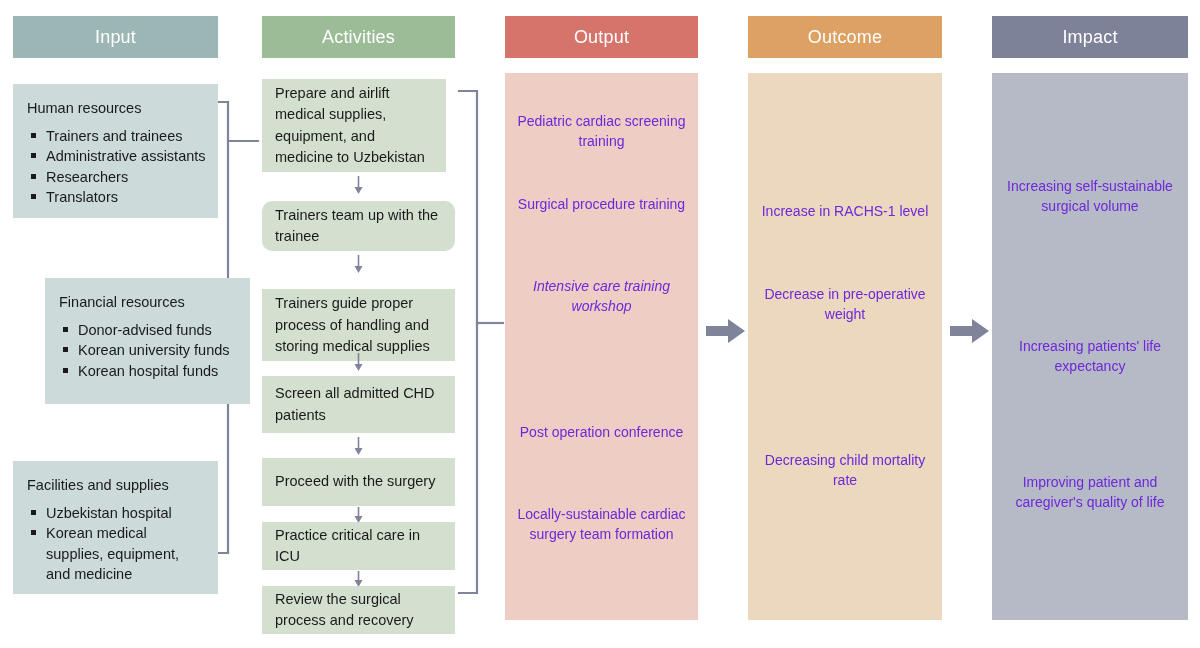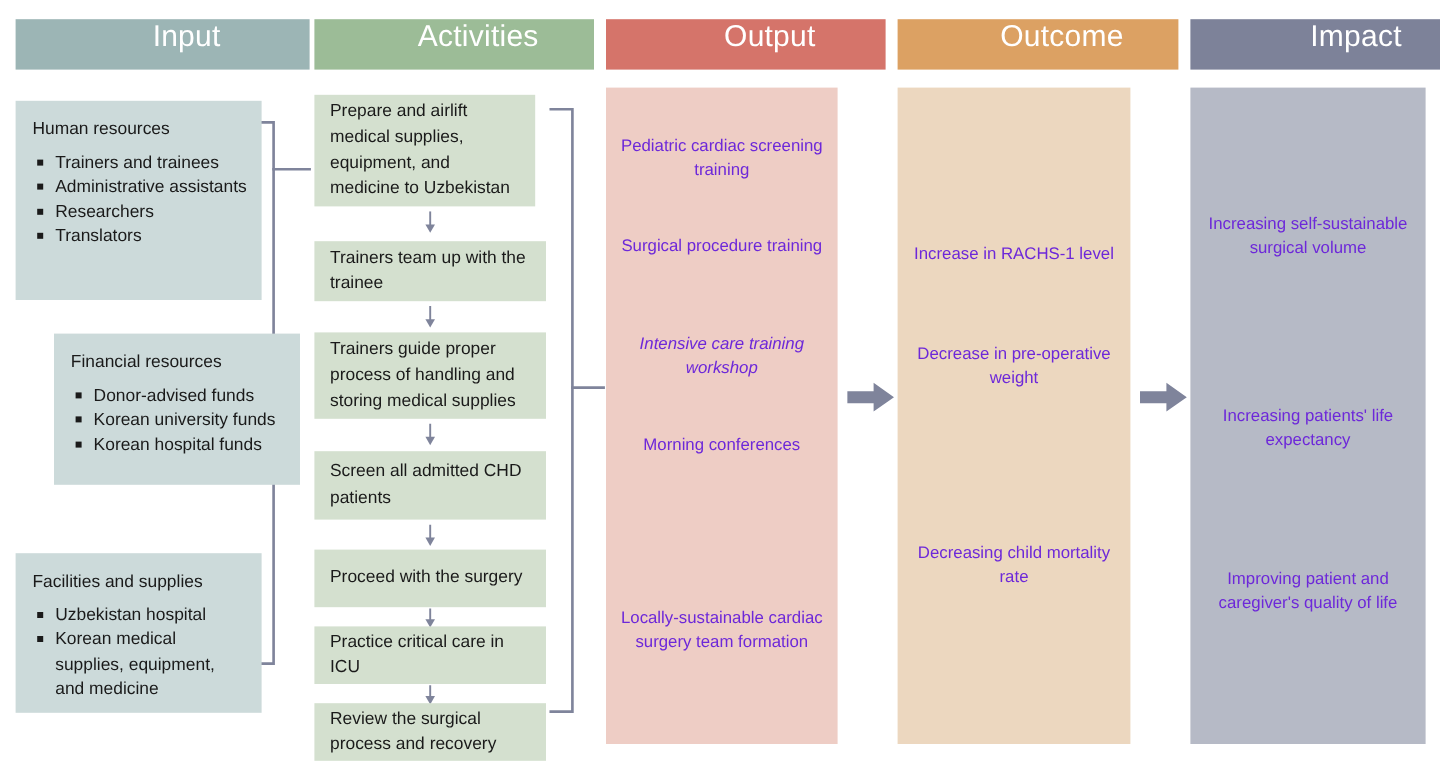--- a/index.html
+++ b/index.html
@@ -17,26 +17,26 @@
     height: 648px;
     background: #ffffff;
     overflow: hidden;
   }
 
   
   .col-header {
     position: absolute;
     height: 42px;
     display: flex;
+    align-items: center;
     justify-content: center;
     color: #ffffff;
-    font-size: 25px;
+    font-size: 18px;
     letter-spacing: 0.2px;
     font-weight: 400;
-    padding-left: 40px;
   }
 
   
   .input-box {
     position: absolute;
     background: #ccdada;
     box-sizing: border-box;
     padding: 14px 12px 12px 14px;
     font-size: 14.5px;
     color: #1a1a1a;
@@ -135,21 +135,21 @@
     <g fill="none" stroke="#7f849b" stroke-width="2.2" stroke-linecap="square">
       <path d="M 459 91 L 477 91 L 477 593 L 459 593"></path>
       <path d="M 477 323 L 503 323"></path>
     </g>
   </svg>
 
   <div class="col-header" style="left:13px; top:16px; width:205px; background:#9cb5b5;">
     <span>Input</span>
   </div>
 
-  <div class="input-box" style="left:13px; top:84px; width:205px; height:166px;">
+  <div class="input-box" style="left:13px; top:84px; width:205px; height:134px;">
     <div class="grp-title">Human resources</div>
     <ul>
       <li>Trainers and trainees</li>
       <li>Administrative assistants</li>
       <li>Researchers</li>
       <li>Translators</li>
     </ul>
   </div>
 
   <div class="input-box" style="left:13px; top:278px; width:205px; height:126px;margin-left:32px;">
@@ -174,29 +174,29 @@
   </div>
 
   <div class="act-box" style="left:262px; top:79px; width:184px; height:93px;">
     <span>Prepare and airlift medical supplies, equipment, and medicine to Uzbekistan</span>
   </div>
   <svg class="down-arrow" style="left:353px; top:176px;" viewBox="0 0 11 20">
     <line x1="5.5" y1="0" x2="5.5" y2="12" stroke="#7f849b" stroke-width="1.6"></line>
     <polygon points="1.5,11 9.5,11 5.5,18" fill="#7f849b"></polygon>
   </svg>
 
-  <div class="act-box" style="left:262px; top:201px; width:193px; height:50px;">
+  <div class="act-box" style="left:262px; top:201px; width:193px; height:50px;border-radius:10px;">
     <span>Trainers team up with the trainee</span>
   </div>
   <svg class="down-arrow" style="left:353px; top:255px;" viewBox="0 0 11 20">
     <line x1="5.5" y1="0" x2="5.5" y2="12" stroke="#7f849b" stroke-width="1.6"></line>
     <polygon points="1.5,11 9.5,11 5.5,18" fill="#7f849b"></polygon>
   </svg>
 
-  <div class="act-box" style="left:262px; top:277px; width:193px; height:72px;">
+  <div class="act-box" style="left:262px; top:289px; width:193px; height:72px;">
     <span>Trainers guide proper process of handling and storing medical supplies</span>
   </div>
   <svg class="down-arrow" style="left:353px; top:353px;" viewBox="0 0 11 20">
     <line x1="5.5" y1="0" x2="5.5" y2="12" stroke="#7f849b" stroke-width="1.6"></line>
     <polygon points="1.5,11 9.5,11 5.5,18" fill="#7f849b"></polygon>
   </svg>
 
   <div class="act-box" style="left:262px; top:376px; width:193px; height:57px;">
     <span>Screen all admitted CHD patients</span>
   </div>
@@ -226,21 +226,21 @@
   </div>
 
   <div class="col-header" style="left:505px; top:16px; width:193px; background:#d5746a;">
     <span>Output</span>
   </div>
 
   <div class="tall-panel" style="left:505px; top:73px; width:193px; height:547px; background:#eecdc5;">
     <div class="entry" style="top:39px;">Pediatric cardiac screening training</div>
     <div class="entry" style="top:122px;">Surgical procedure training</div>
     <div class="entry" style="top:204px;font-style:italic;">Intensive care training workshop</div>
-    <div class="entry" style="top:288px;">Morning conferences</div>
+    <div class="entry" style="top:350px;">Post operation conference</div>
     <div class="entry" style="top:432px;">Locally-sustainable cardiac surgery team formation</div>
   </div>
 
   <svg class="block-arrow" style="left:706px; top:318px;" viewBox="0 0 40 26">
     <polygon points="0,8 22,8 22,1 39,13 22,25 22,18 0,18" fill="#7f849b"></polygon>
   </svg>
 
   <div class="col-header" style="left:748px; top:16px; width:194px; background:#dca163;">
     <span>Outcome</span>
   </div>

